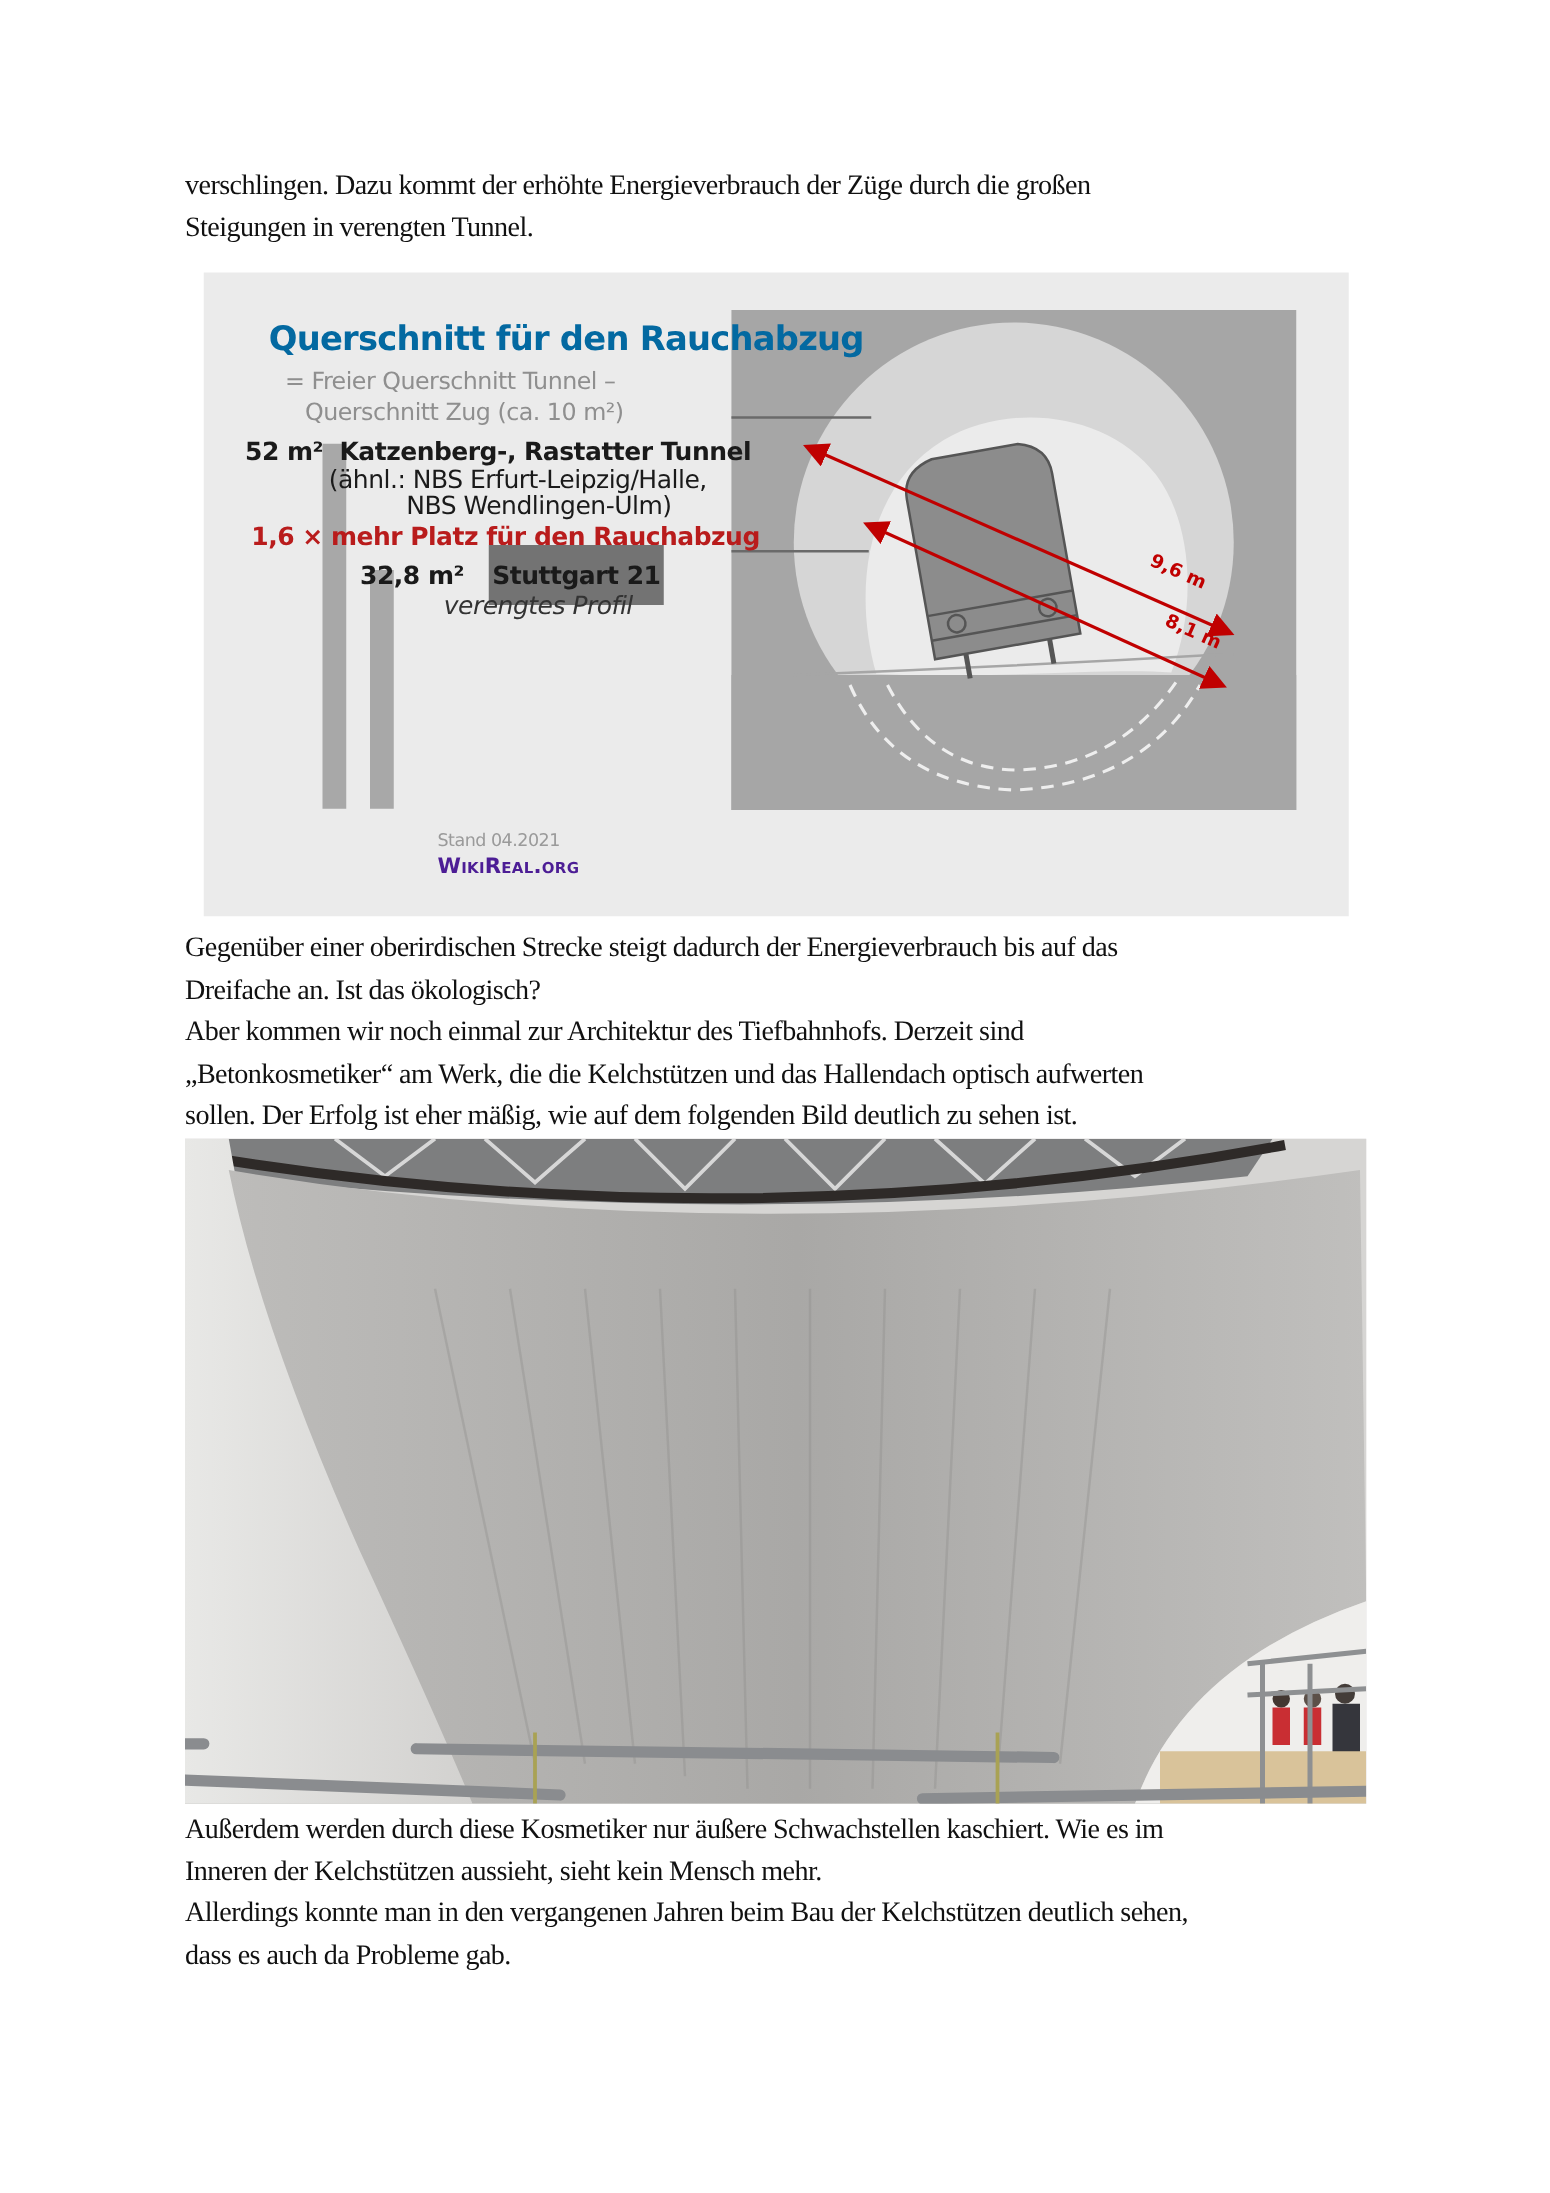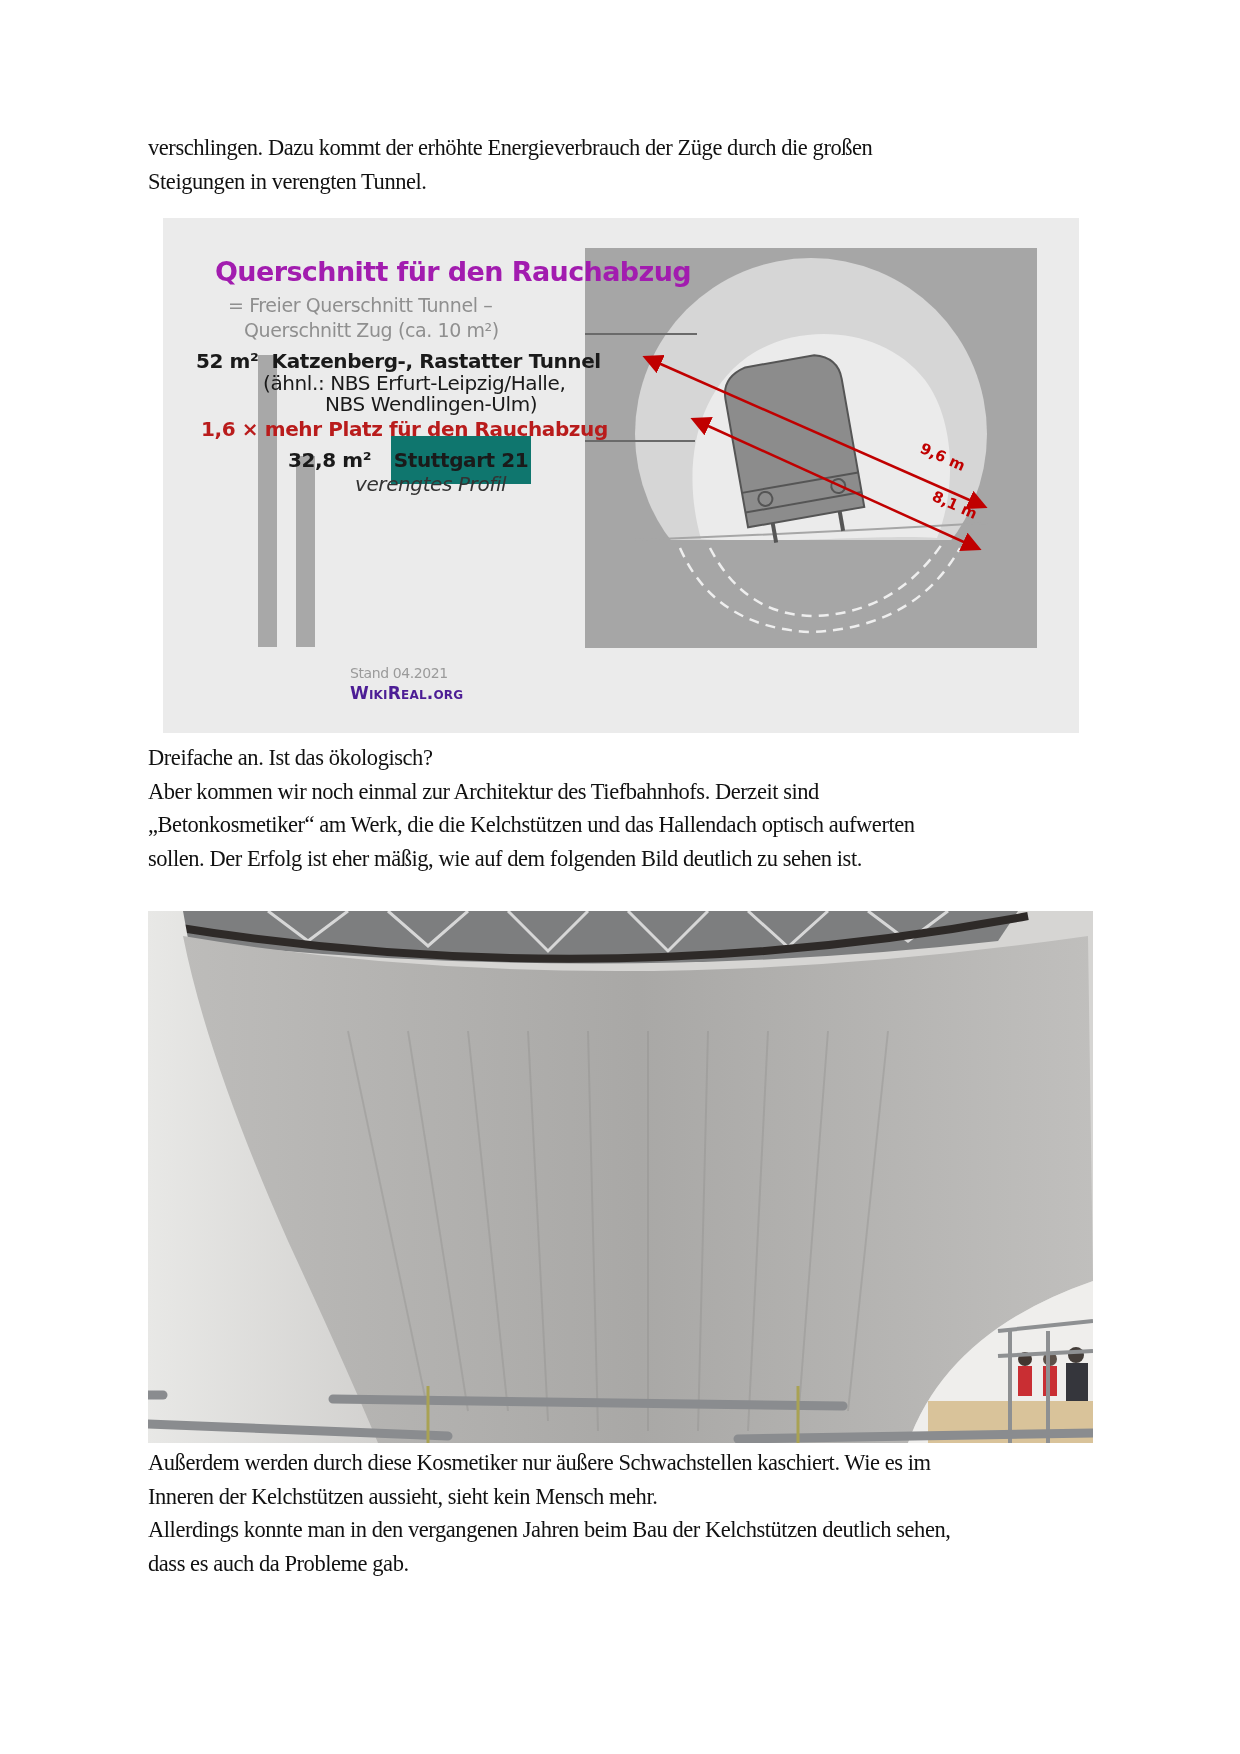--- a/index.html
+++ b/index.html
@@ -5,28 +5,28 @@
   html, body { margin: 0; padding: 0; background: #ffffff; }
   body { width: 1240px; height: 1754px; position: relative; overflow: hidden;
          font-family: "Liberation Serif", "DejaVu Serif", serif; color: #111; }
   .para { position: absolute; left: 148px; width: 940px; font-size: 22.5px; line-height: 33.5px;
           letter-spacing: -0.45px; white-space: nowrap; }
   .para span { display: block; }
 
   
   #info { position: absolute; left: 163px; top: 218px; width: 916px; height: 515px; background: #ebebeb; }
   #info .ttl { position: absolute; left: 52px; top: 38px; font-family: "DejaVu Sans", sans-serif; font-weight: bold;
-               font-size: 27px; color: #a21caf; letter-spacing: -0.6px; white-space: nowrap; z-index: 3; }
+               font-size: 27px; color: #0369a1; letter-spacing: -0.6px; white-space: nowrap; z-index: 3; }
   #info .sub { position: absolute; font-family: "DejaVu Sans", sans-serif; font-size: 19px; color: #8f8f8f;
                white-space: nowrap; font-weight: normal; letter-spacing: -0.4px; }
   #info .lbl { position: absolute; font-family: "DejaVu Sans", sans-serif; font-size: 20px; color: #1a1a1a;
                white-space: nowrap; letter-spacing: -0.4px; }
   #info .b { font-weight: bold; }
   #info .red { color: #b91c1c; font-weight: bold; }
-  #info .hl { background: #0f766e; padding: 12px 3px; }
+  #info .hl { background: #737373; padding: 12px 3px; }
   #info .bar { position: absolute; background: #a8a8a8; }
   #info .gray { color: #9a9a9a; font-weight: normal; }
   #info .logo { font-family: "DejaVu Sans", sans-serif; font-weight: bold; color: #4c1d95; font-size: 17px; font-variant: small-caps; letter-spacing: 0.2px; }
   #tunnel-svg { position: absolute; left: 422px; top: 30px; }
 
   
   #photo { position: absolute; left: 148px; top: 911px; width: 945px; height: 532px; overflow: hidden; background: #c9c8c6; }
 </style>
 </head>
 <body>
@@ -87,20 +87,21 @@
     <span>32,8 m²</span>&nbsp;&nbsp;
     <span class="hl">Stuttgart 21</span>
   </div>
   <div class="lbl" style="left:192px; top:254px; color:#333;font-style:italic;">verengtes Profil</div>
 
   <div class="lbl gray" style="left:187px; top:447px; font-size:14px;">Stand 04.2021</div>
   <div class="lbl logo" style="left:187px; top:465px;">WikiReal.org</div>
 </div>
 
 <div class="para" style="top:741px;">
+  <span>Gegenüber einer oberirdischen Strecke steigt dadurch der Energieverbrauch bis auf das</span>
   <span>Dreifache an. Ist das ökologisch?</span>
   <span>Aber kommen wir noch einmal zur Architektur des Tiefbahnhofs. Derzeit sind</span>
   <span>„Betonkosmetiker“ am Werk, die die Kelchstützen und das Hallendach optisch aufwerten</span>
   <span>sollen. Der Erfolg ist eher mäßig, wie auf dem folgenden Bild deutlich zu sehen ist.</span>
 </div>
 
 <div id="photo">
   <svg width="945" height="532" viewBox="0 0 945 532">
     <defs>
       <linearGradient id="colG" x1="0" y1="0" x2="1" y2="0">

